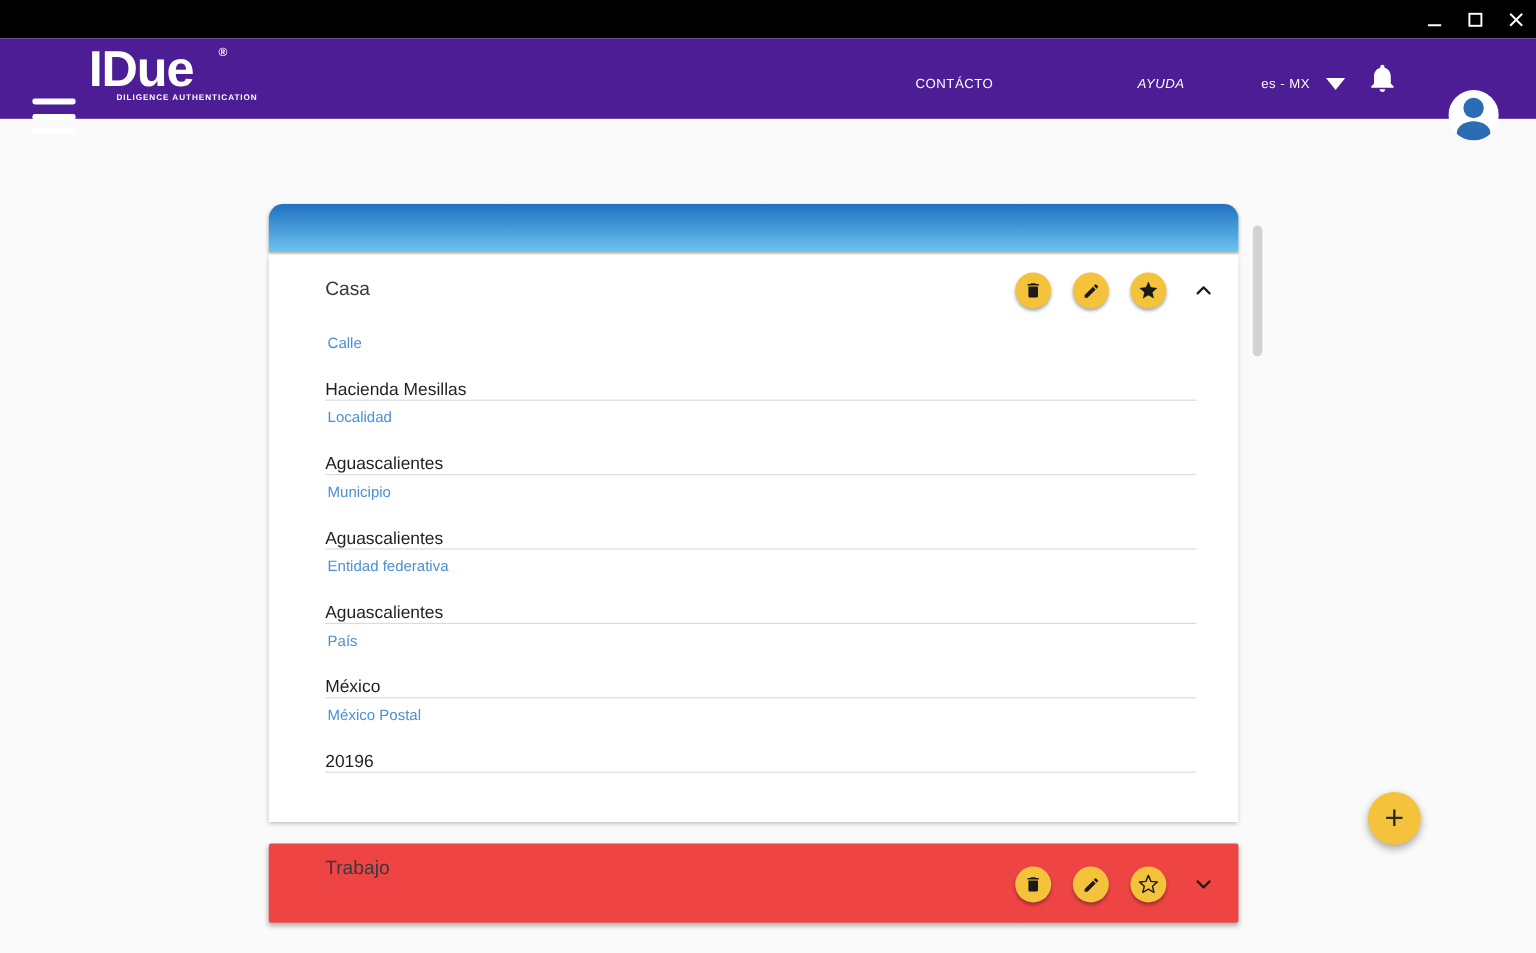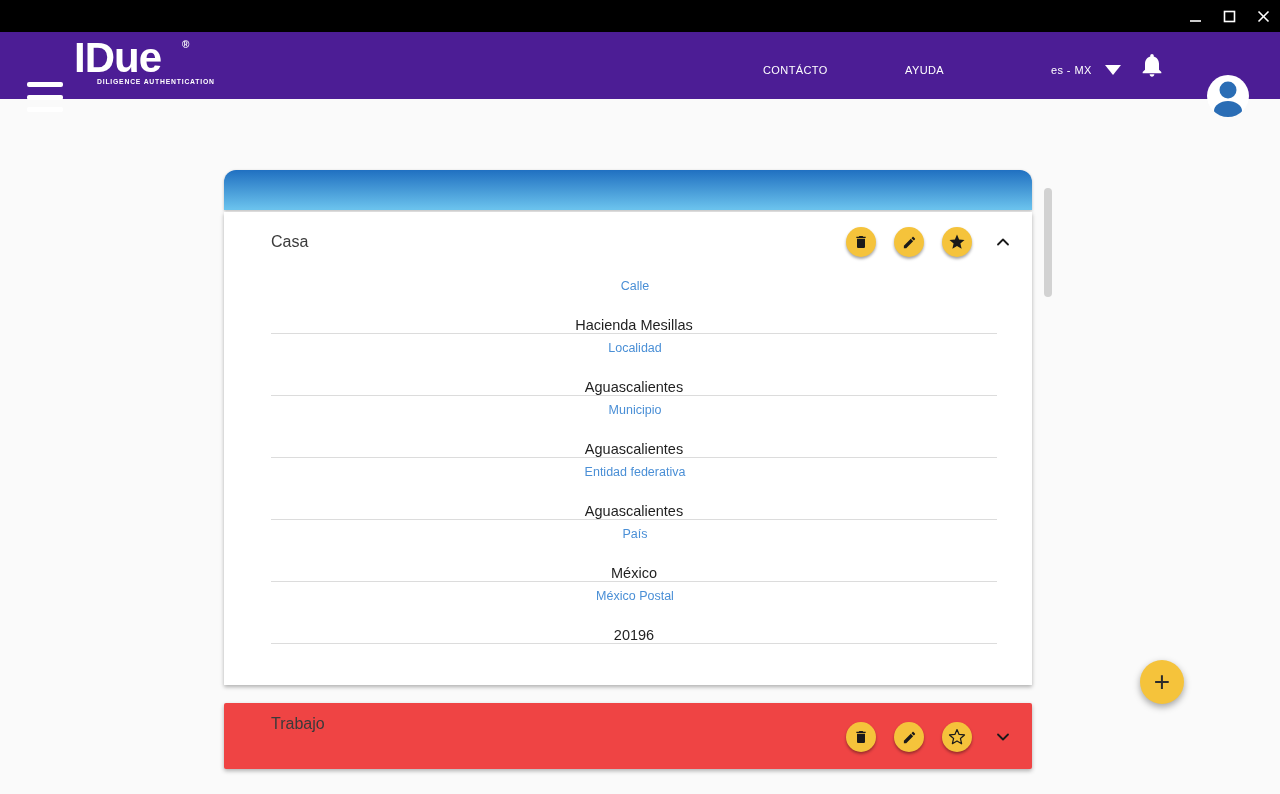--- a/index.html
+++ b/index.html
@@ -46,21 +46,21 @@
     position:absolute; left:23px; top:40px; color:#fff; font-size:6.8px; font-weight:bold;
     letter-spacing:0.8px; white-space:nowrap;
   }
 
   .nav-link {
     position:absolute; top:0; height:75px; display:flex; align-items:center;
     color:#fff; font-size:11px; letter-spacing:0.4px; cursor:pointer;
     background:none; border:none;
   }
   .nav-contacto { left:763px; }
-  .nav-ayuda   { left:905px; }
+  .nav-ayuda   { left:948px;font-style:italic; }
   .nav-lang    { left:1007px; gap:13px;margin-left:44px; }
   .lang-caret  { width:0; height:0; border-left:8px solid transparent;
                  border-right:8px solid transparent; border-top:10px solid #fff; }
 
   .bell-btn {
     position:absolute; left:1138px; top:19px; width:28px; height:28px;
     background:none; border:none; cursor:pointer;
   }
   .avatar {
     position:absolute; left:1207px; top:43px; width:42px; height:42px; border-radius:50%;
@@ -77,21 +77,20 @@
   .card-gradient {
     position:absolute; left:224px; top:170px; width:808px; height:40px;
     border-radius:12px 12px 0 0;
     background:linear-gradient(180deg,#2070c1 0%,#4a9ed9 55%,#6cc4ee 100%);
     box-shadow:0 1px 3px rgba(0,0,0,0.25);
   }
   .card-body {
     position:absolute; left:224px; top:212px; width:808px; height:473px;
     background:#fff;
     box-shadow:0 2px 4px rgba(0,0,0,0.3);
-    text-align:center;
   }
   .card-header-row {
     position:absolute; left:47px; right:16px; top:12px; height:36px;
     display:flex; align-items:center; justify-content:space-between;
   }
   .card-title { font-size:16px; color:#3a3a3a; }
   .btn-group { display:flex; align-items:center; gap:18px; }
   .round-btn {
     width:30px; height:30px; border-radius:50%; border:none; cursor:pointer;
     background:#f5c33b; box-shadow:0 2px 3px rgba(0,0,0,0.35);

